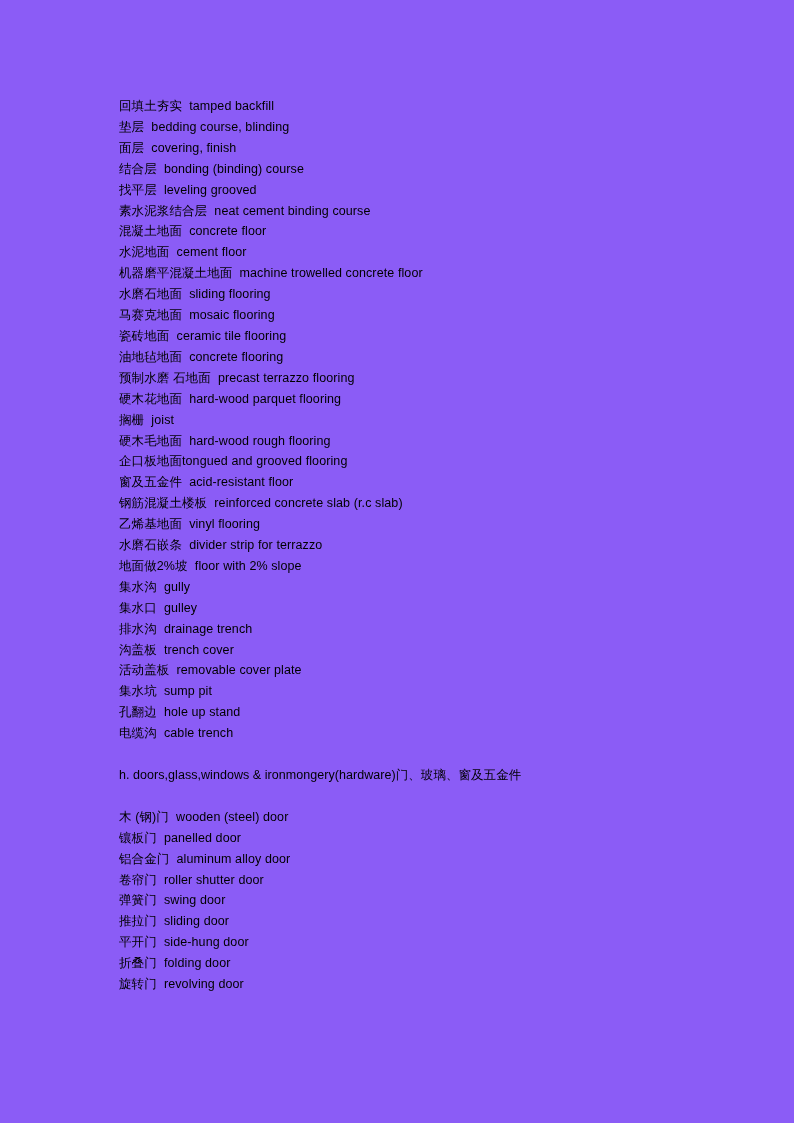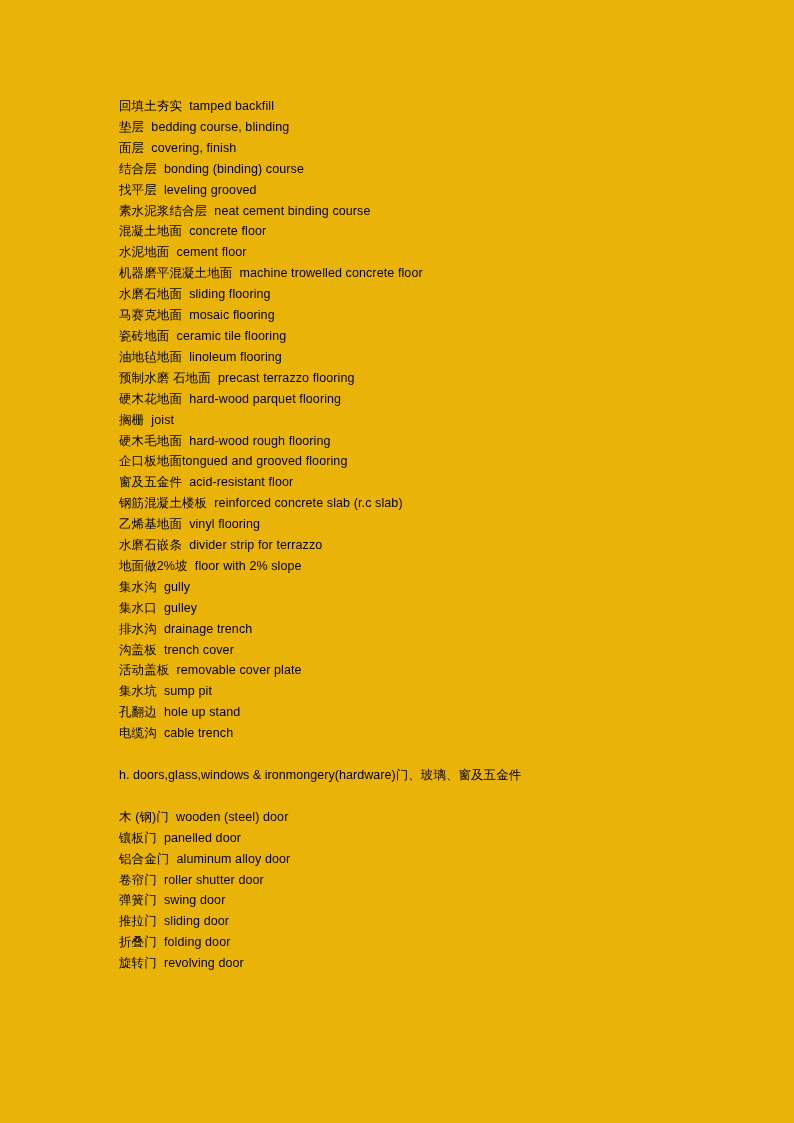--- a/index.html
+++ b/index.html
@@ -5,21 +5,21 @@
 <style>
   html, body {
     margin: 0;
     padding: 0;
     background: #ffffff;
   }
   .page {
     position: relative;
     width: 794px;
     height: 1123px;
-    background: #eab308;
+    background: #8b5cf6;
     overflow: hidden;
     box-sizing: border-box;
   }
   .content {
     position: absolute;
     left: 119px;
     top: 96px;
     width: 600px;
   }
   .line {
@@ -50,21 +50,21 @@
         <div class="line">面层  covering, finish</div>
         <div class="line">结合层  bonding (binding) course</div>
         <div class="line">找平层  leveling grooved</div>
         <div class="line">素水泥浆结合层  neat cement binding course</div>
         <div class="line">混凝土地面  concrete floor</div>
         <div class="line">水泥地面  cement floor</div>
         <div class="line">机器磨平混凝土地面  machine trowelled concrete floor</div>
         <div class="line">水磨石地面  sliding flooring</div>
         <div class="line">马赛克地面  mosaic flooring</div>
         <div class="line">瓷砖地面  ceramic tile flooring</div>
-        <div class="line">油地毡地面  linoleum flooring</div>
+        <div class="line">油地毡地面  concrete flooring</div>
         <div class="line">预制水磨 石地面  precast terrazzo flooring</div>
         <div class="line">硬木花地面  hard-wood parquet flooring</div>
         <div class="line">搁栅  joist</div>
         <div class="line">硬木毛地面  hard-wood rough flooring</div>
         <div class="line">企口板地面tongued and grooved flooring</div>
         <div class="line">窗及五金件  acid-resistant floor</div>
         <div class="line">钢筋混凝土楼板  reinforced concrete slab (r.c slab)</div>
         <div class="line">乙烯基地面  vinyl flooring</div>
         <div class="line">水磨石嵌条  divider strip for terrazzo</div>
         <div class="line">地面做2%坡  floor with 2% slope</div>
@@ -82,17 +82,18 @@
         <div class="line heading">h. doors,glass,windows &amp; ironmongery(hardware)门、玻璃、窗及五金件</div>
       </div>
       <div class="line spacer">&nbsp;</div>
       <div>
         <div class="line">木 (钢)门  wooden (steel) door</div>
         <div class="line">镶板门  panelled door</div>
         <div class="line">铝合金门  aluminum alloy door</div>
         <div class="line">卷帘门  roller shutter door</div>
         <div class="line">弹簧门  swing door</div>
         <div class="line">推拉门  sliding door</div>
+        <div class="line">平开门  side-hung door</div>
         <div class="line">折叠门  folding door</div>
         <div class="line">旋转门  revolving door</div>
       </div>
     </div>
 </div>
 
 </body></html>

